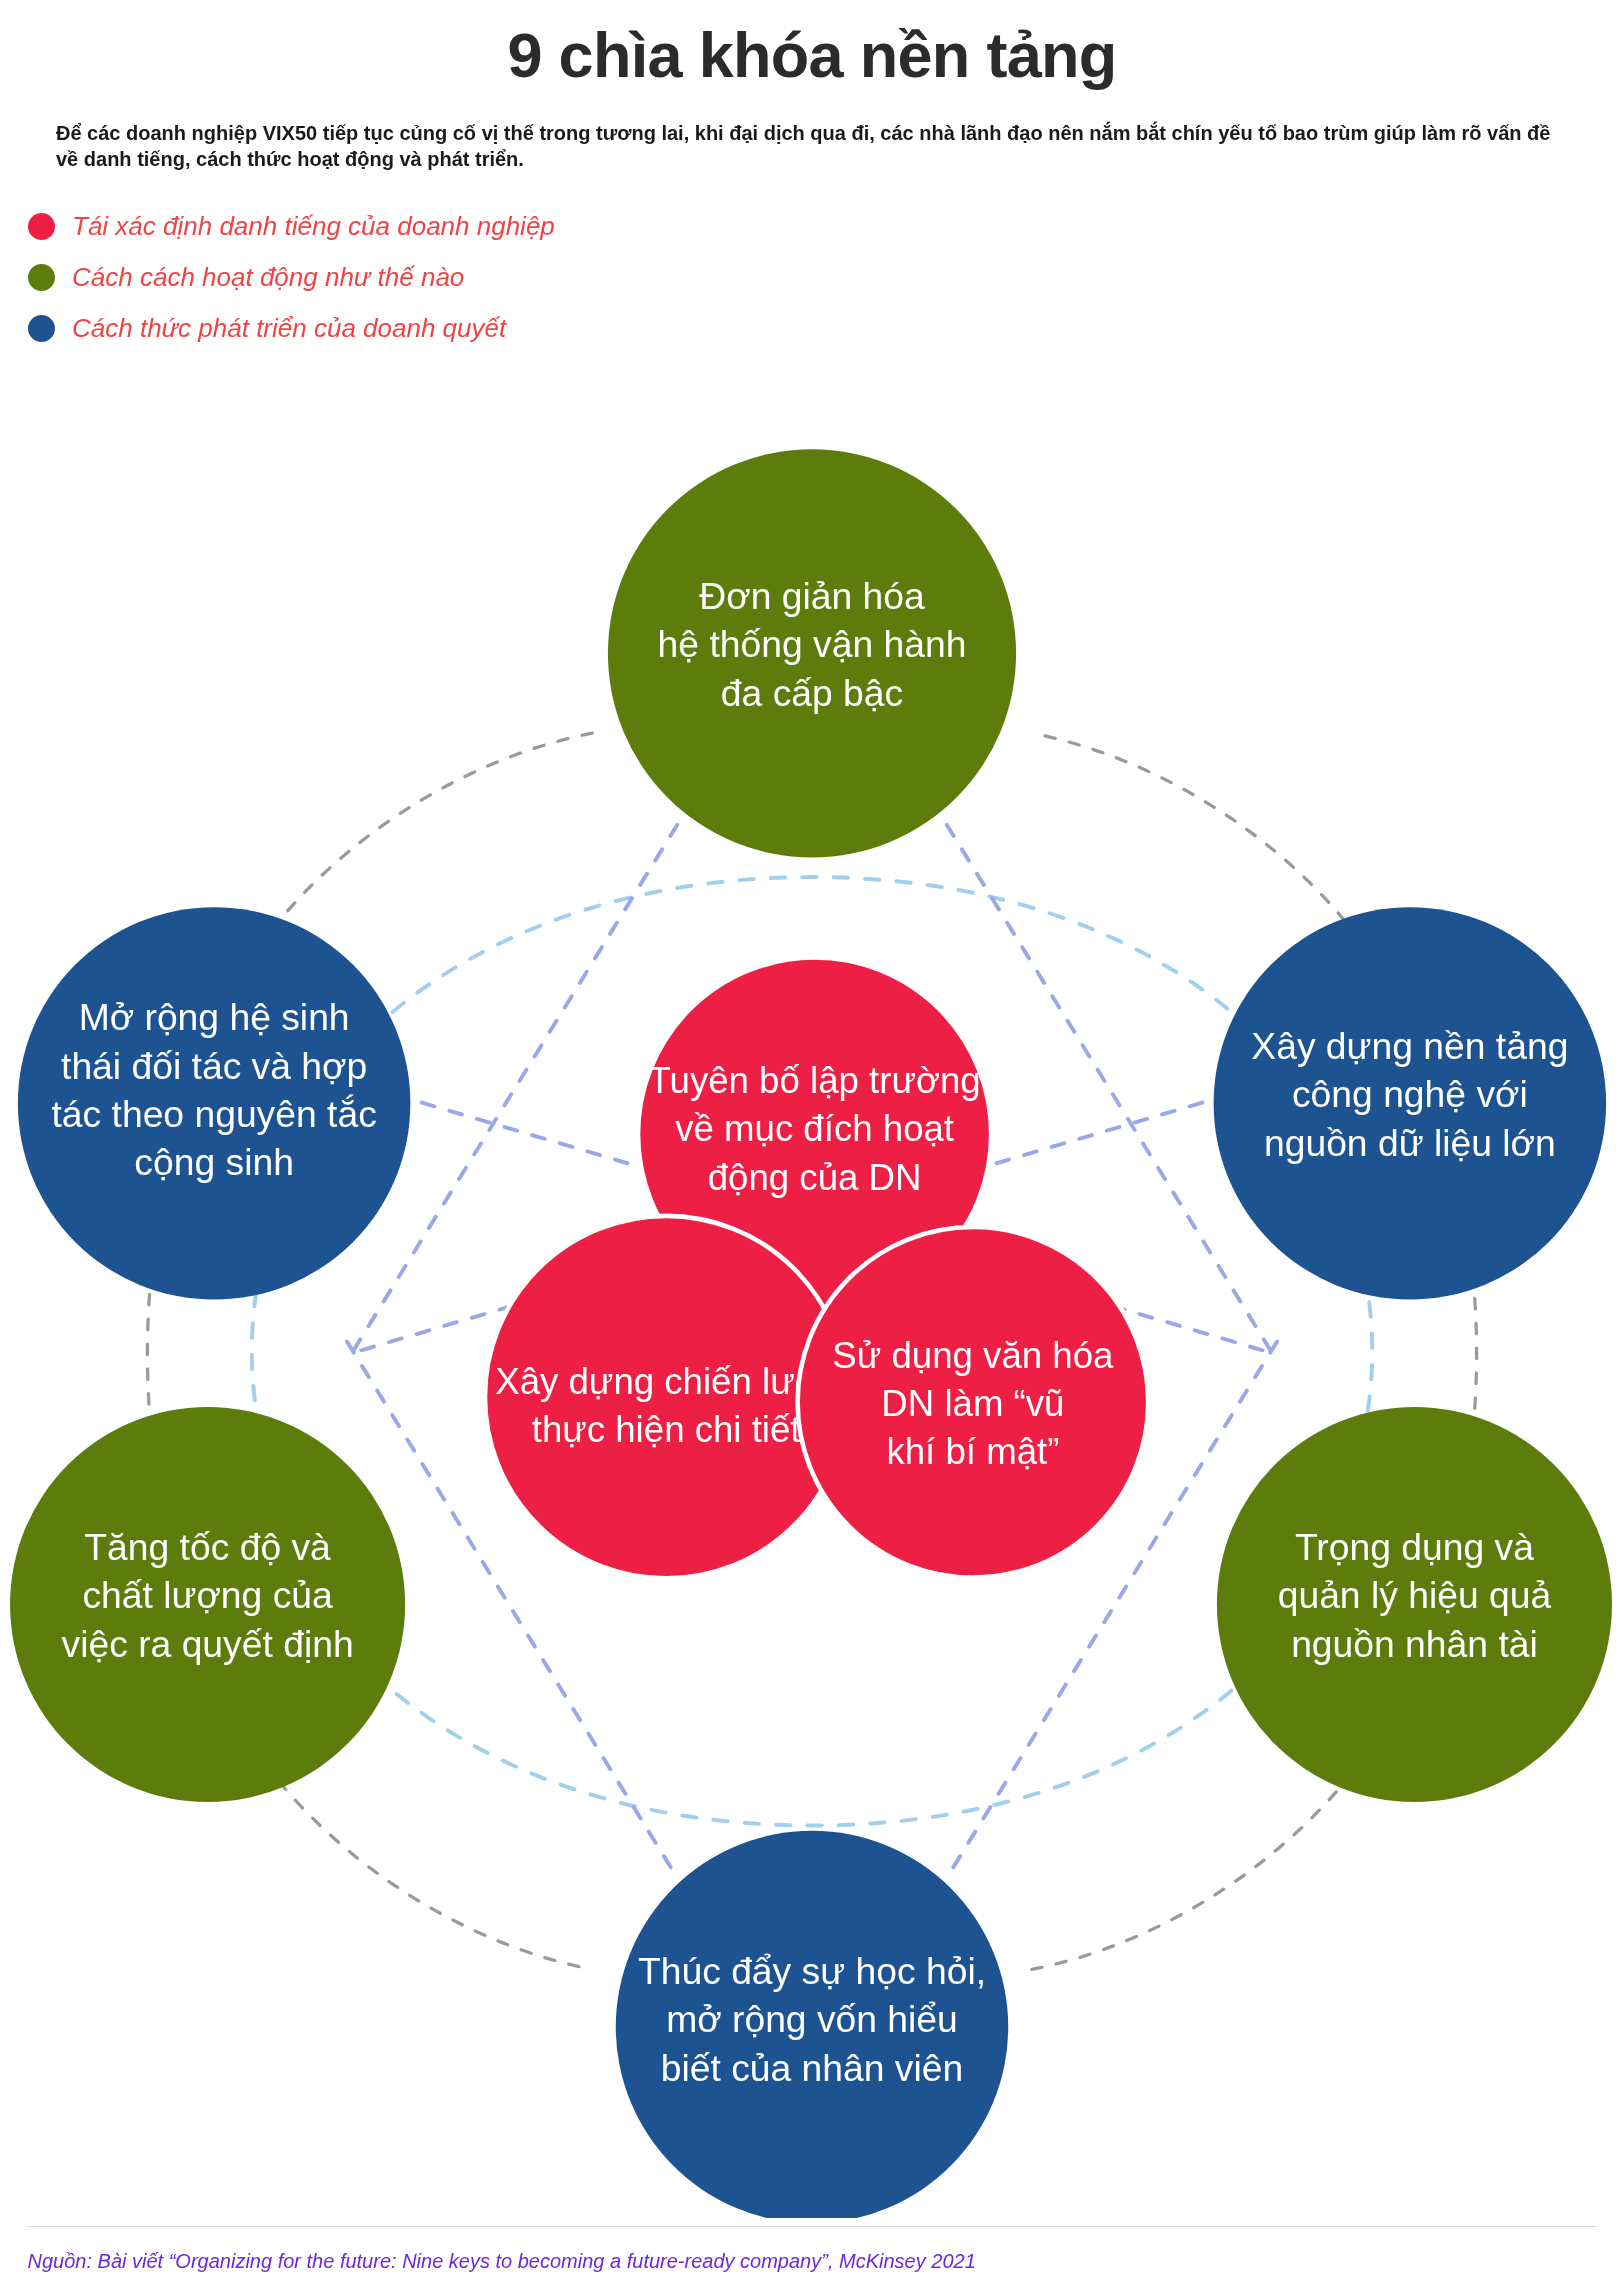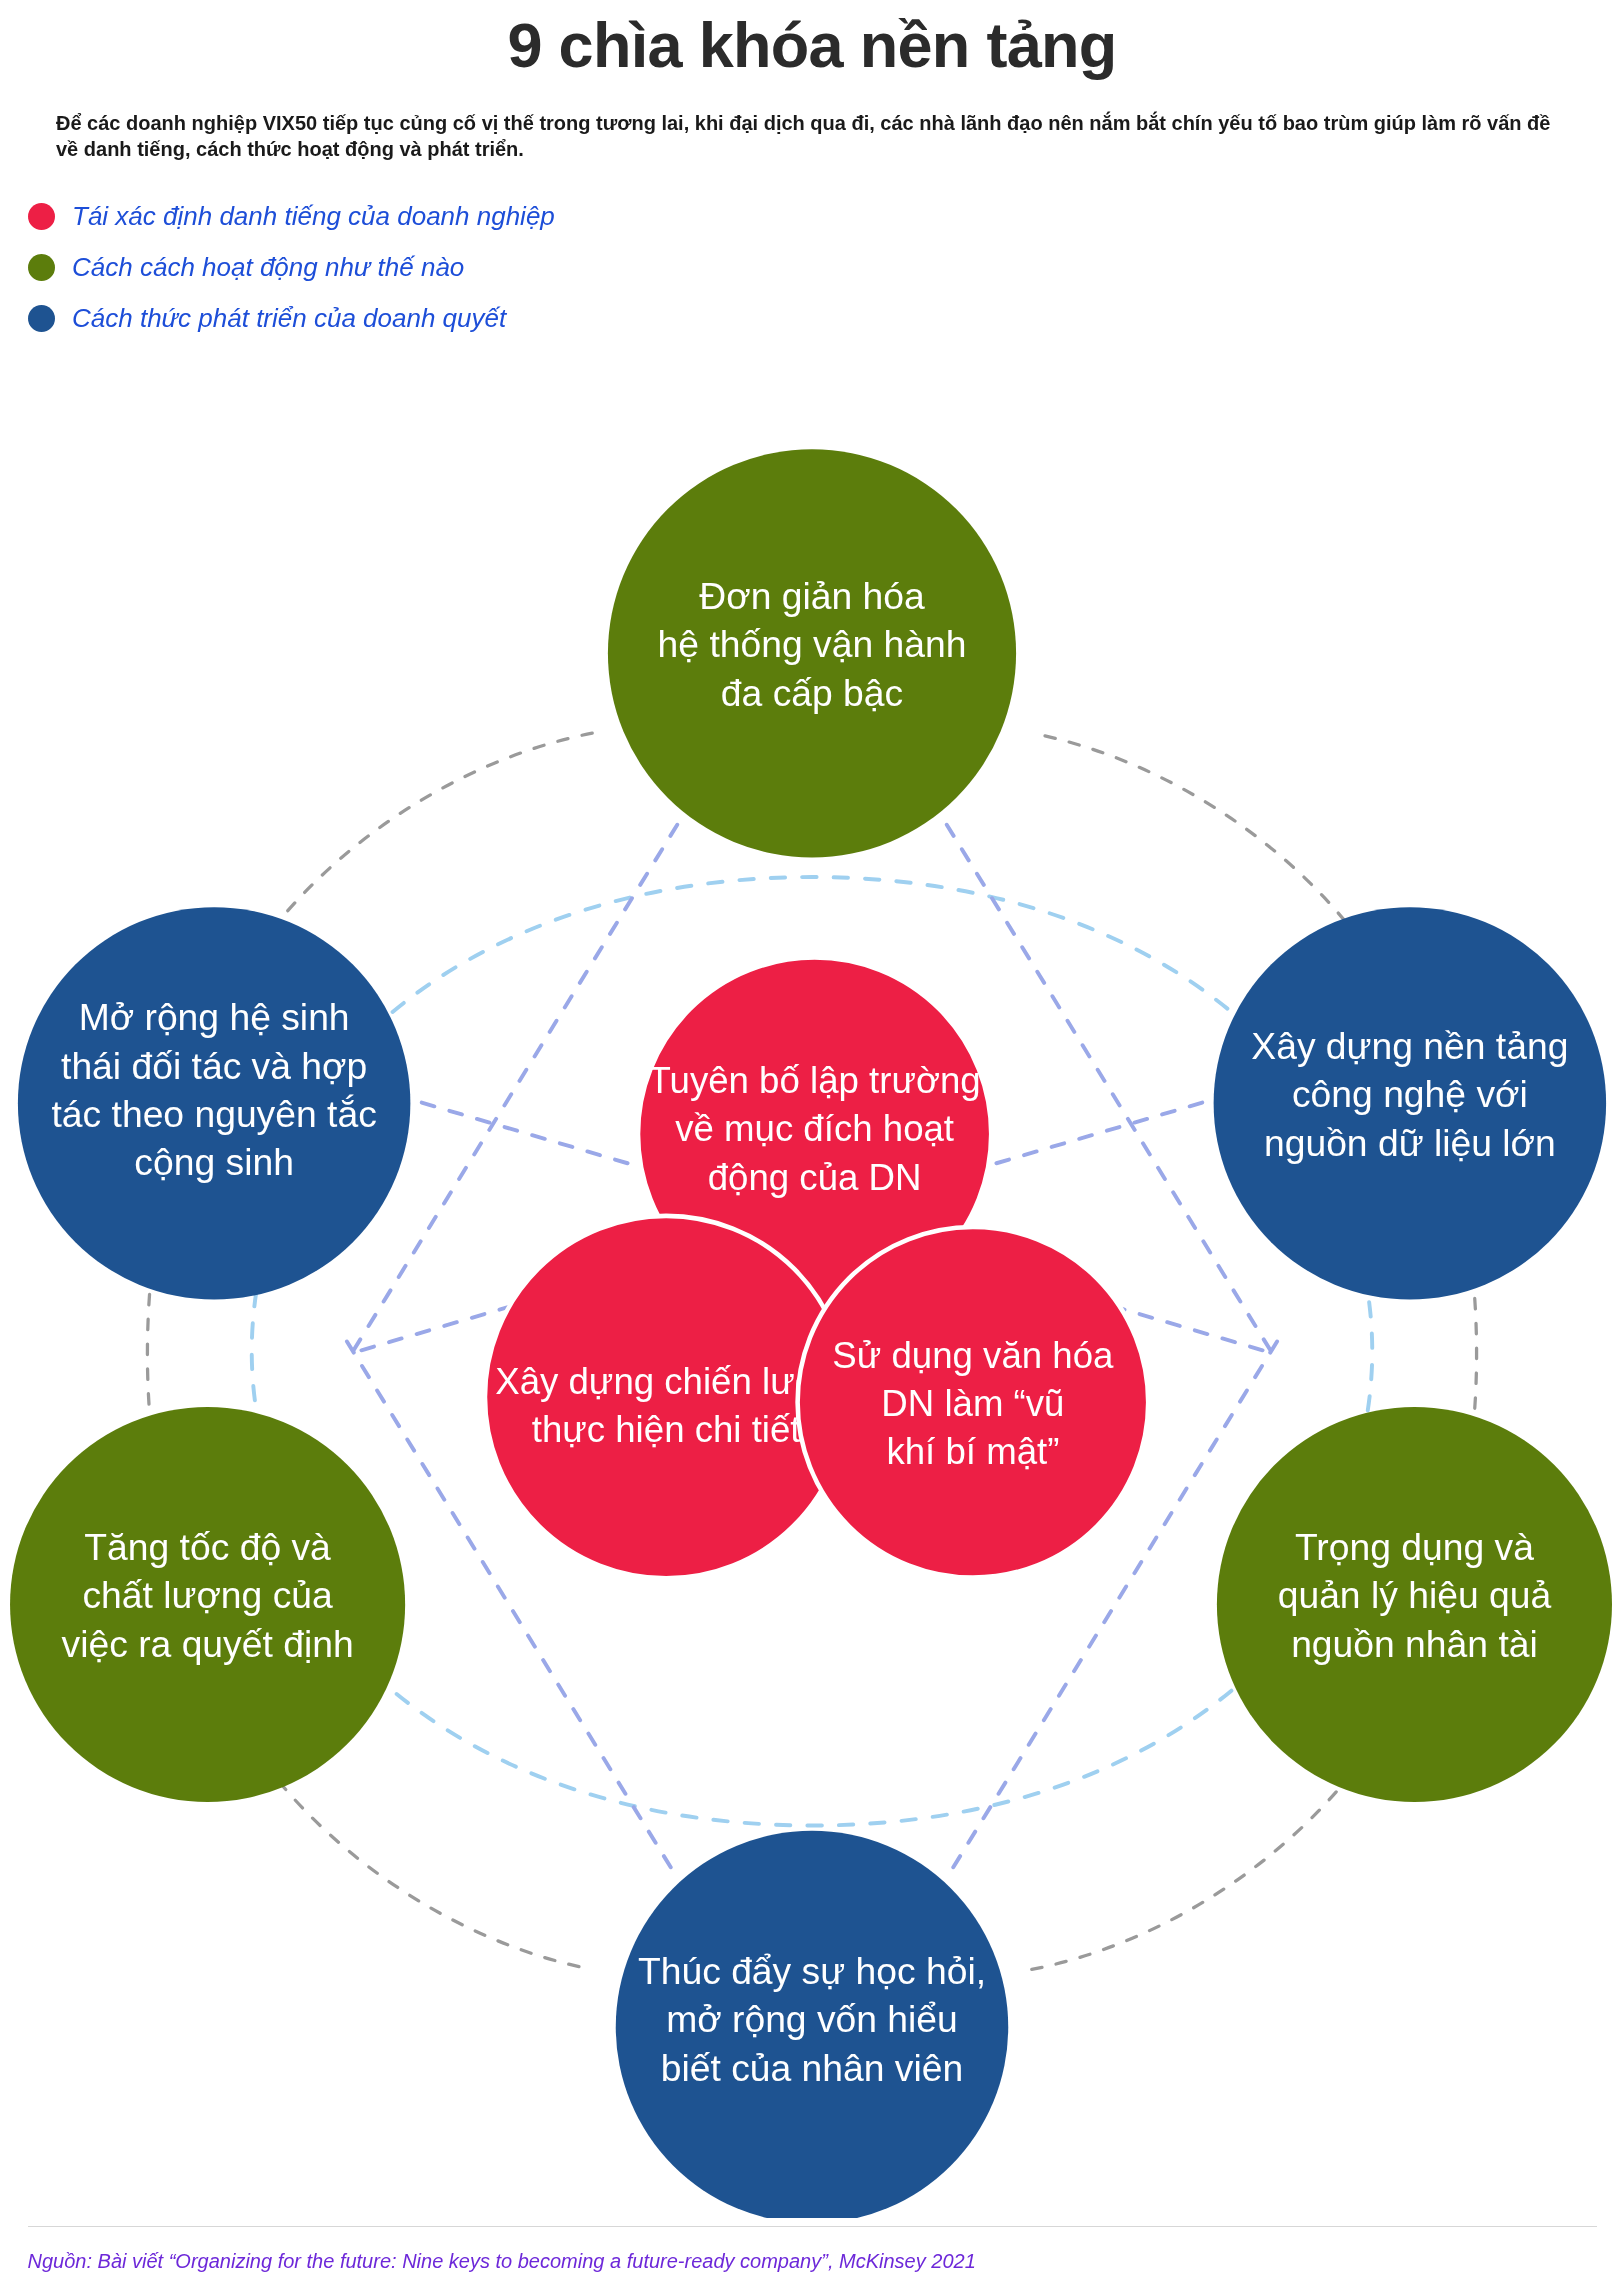--- a/index.html
+++ b/index.html
@@ -6,21 +6,21 @@
   body{
     width:1624px;height:2295px;
     font-family:"Liberation Sans","DejaVu Sans",sans-serif;
     color:#231f20;
     position:relative;
     overflow:hidden;
   }
   #page{position:relative;width:1624px;height:2295px;}
 
   
-  .header{padding:12px 31px 0 31px;}
+  .header{padding:22px 31px 0 31px;}
   .title{
     text-align:center;
     font-weight:bold;
     font-size:63px;
     line-height:1.06;
     letter-spacing:-0.7px;
     color:#2b2b2b;
     margin:0 auto;
     max-width:1505px;
   }
@@ -39,21 +39,21 @@
   .legend{margin:29px 0 0 27.5px;}
   .legend-row{
     display:flex;align-items:center;
     height:51px;
   }
   .legend-dot{
     width:27.5px;height:27.5px;border-radius:50%;
     flex:0 0 auto;margin-right:17px;
   }
   .legend-label{
-    font-size:26px;font-style:italic;color:#1d4ed8;
+    font-size:26px;font-style:italic;color:#ef4444;
     line-height:1;
     white-space:nowrap;
   }
 
   
   .diagram{
     position:absolute;
     left:0;top:393px;
     width:1624px;height:1825px;
   }

